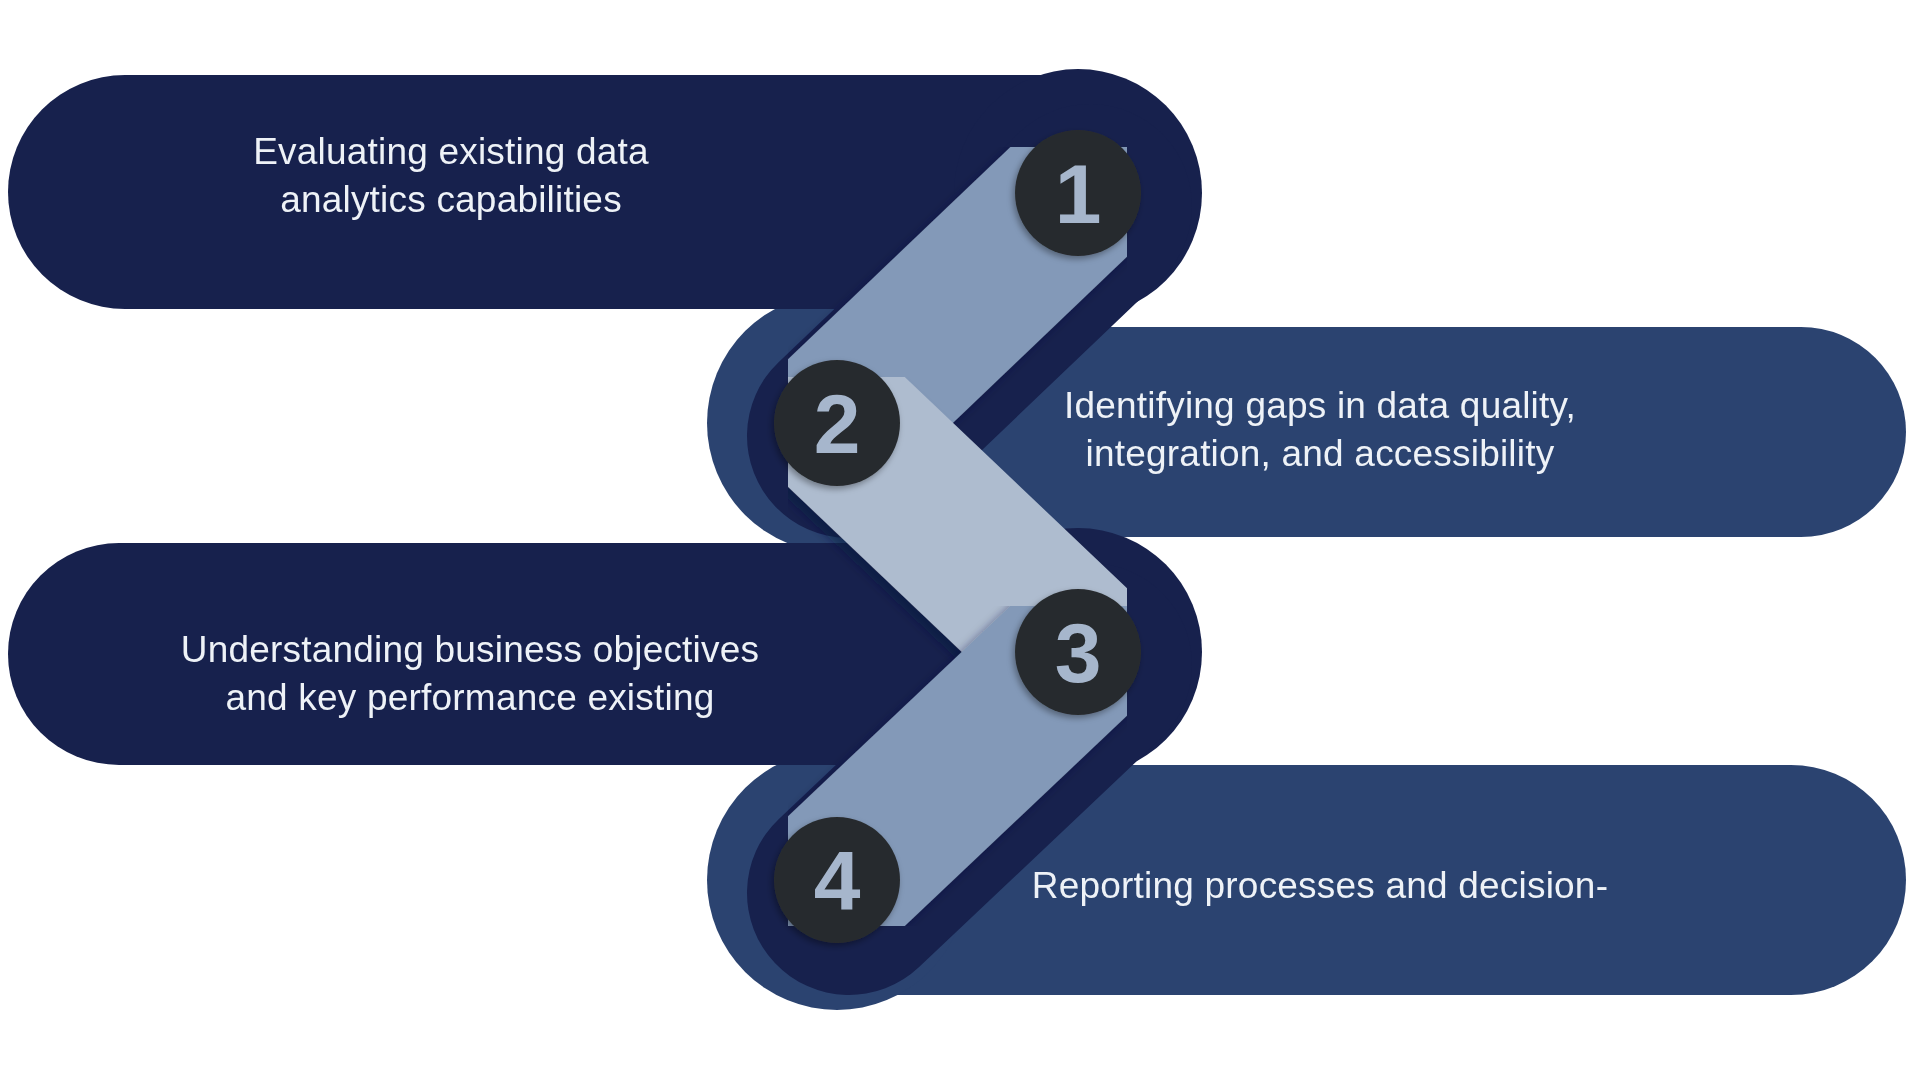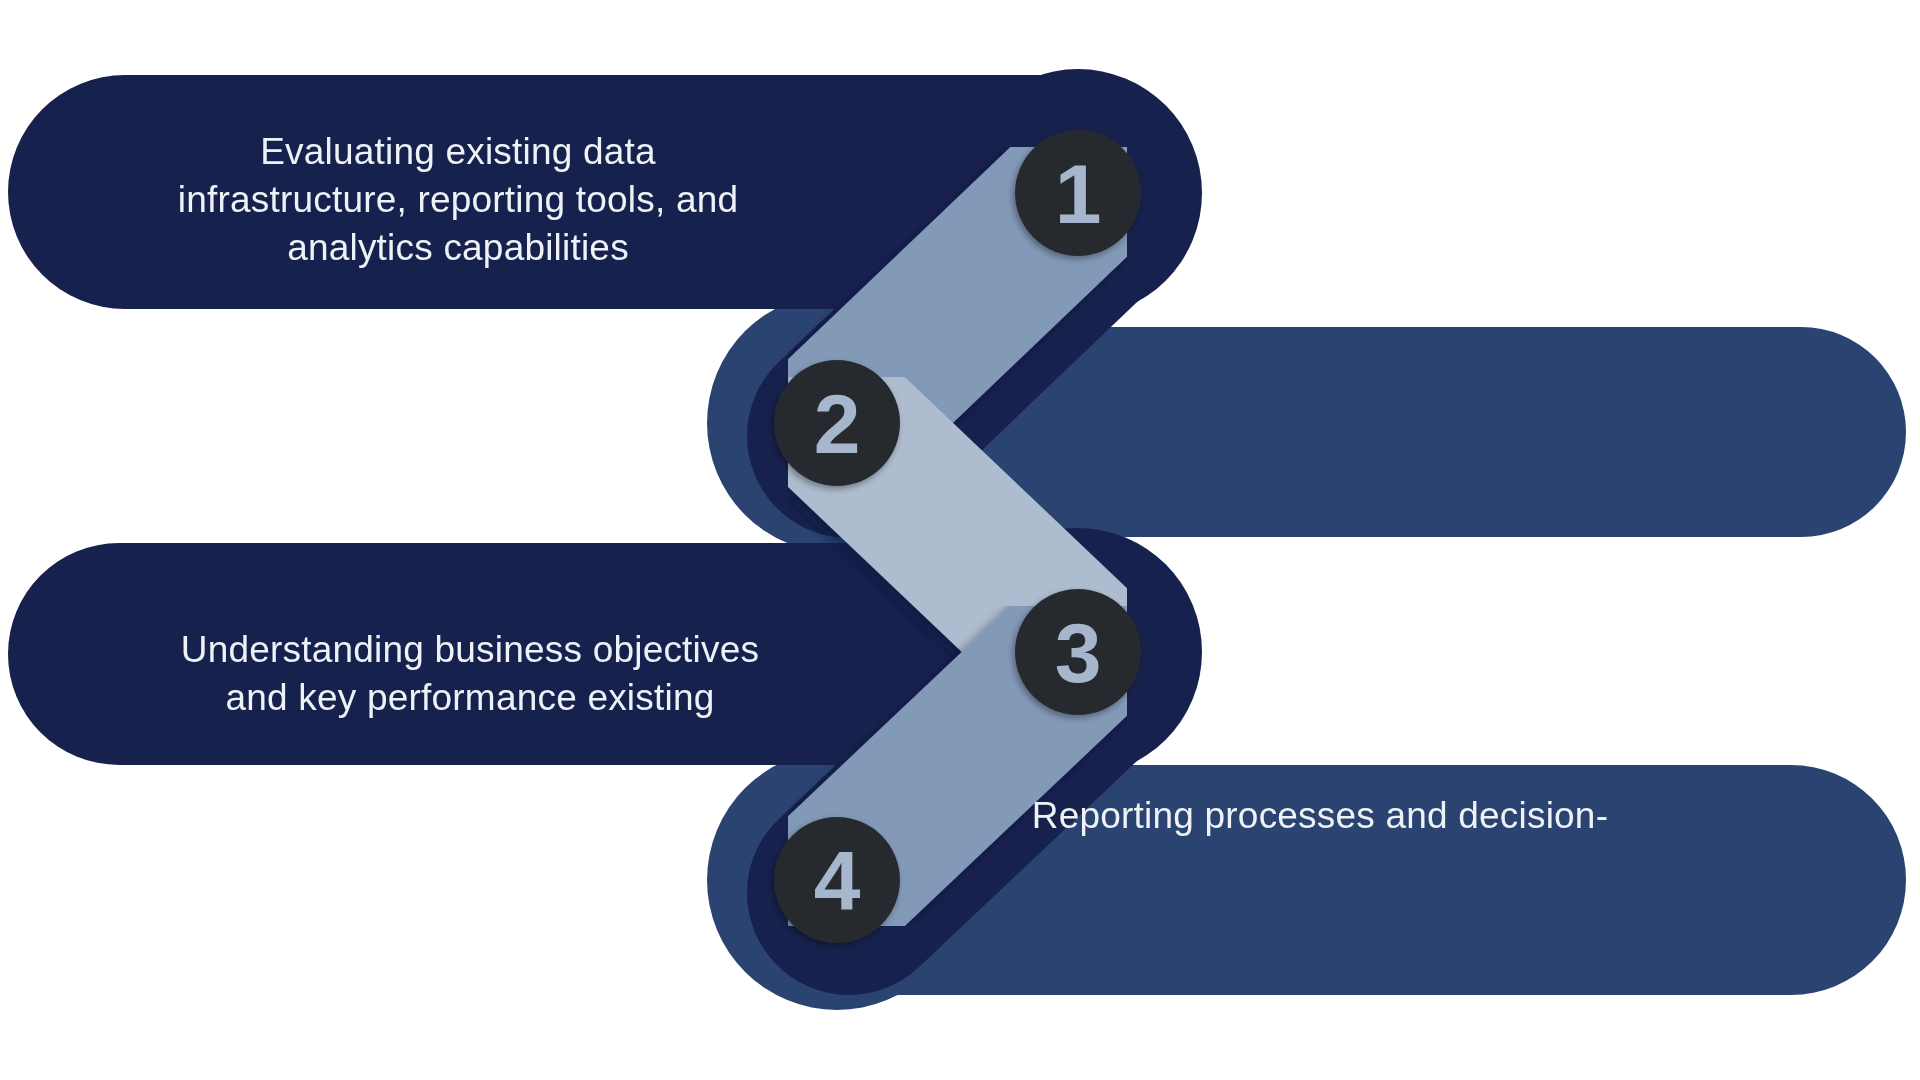--- a/index.html
+++ b/index.html
@@ -59,29 +59,32 @@
     <circle cx="837" cy="423" r="63" filter="url(#circleShadow)" fill="#282b2e"></circle>
     <circle cx="1078" cy="652" r="63" filter="url(#circleShadow)" fill="#282b2e"></circle>
     <circle cx="837" cy="880" r="63" filter="url(#circleShadow)" fill="#282b2e"></circle>
 
     <text class="step-number" x="1078" y="223" fill="#a6b6cc">1</text>
     <text class="step-number" x="837" y="453" fill="#a6b6cc">2</text>
     <text class="step-number" x="1078" y="682" fill="#a6b6cc">3</text>
     <text class="step-number" x="837" y="910" fill="#a6b6cc">4</text>
   </svg>
 
-  <div class="pill-text" style="left:73px;top:128px;width:770px;">
+  <div class="pill-text" style="left:66px;top:128px;width:770px;">
     <div>Evaluating existing data</div>
-    <div>infrastructure, reporting tools, and</div>
     <div>analytics capabilities</div>
   </div>
 
+  <div class="pill-text" style="left:920px;top:382px;width:800px;">
+    <div>Identifying gaps in data quality,</div>
+    <div>integration, and accessibility</div>
+  </div>
 
   <div class="pill-text" style="left:70px;top:626px;width:800px;">
     <div>Understanding business objectives</div>
     <div>and key performance existing</div>
   </div>
 
-  <div class="pill-text" style="left:920px;top:792px;width:800px;">
+  <div class="pill-text" style="left:920px;top:862px;width:800px;">
     <div>Reporting processes and decision-</div>
   </div>
 
 </div>
 
 </body></html>

